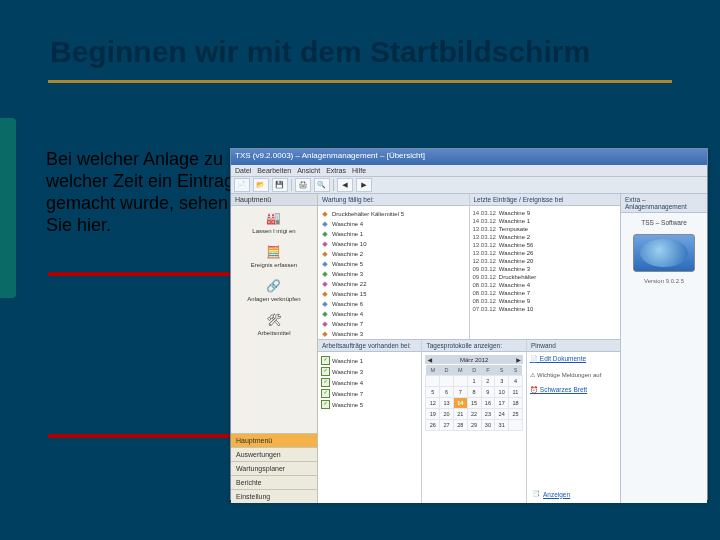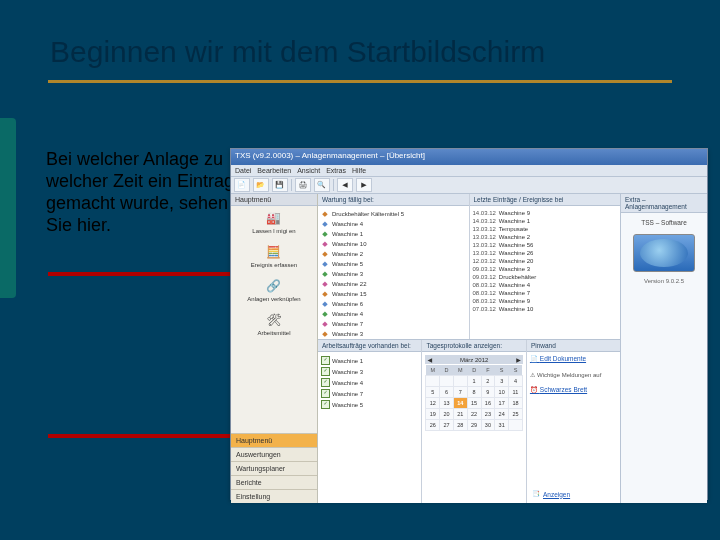--- a/index.html
+++ b/index.html
@@ -1,18 +1,18 @@
 <!DOCTYPE html>
 <html><head>
 <meta charset="utf-8">
 <style>
 html,body{margin:0;padding:0;width:720px;height:540px;overflow:hidden}
 body{background:#003f5f;font-family:Arial,sans-serif;color:#000}
 .slide{position:relative;width:720px;height:540px}
-.title{position:absolute;left:50px;top:35px;font-size:30px;color:#002a44;font-weight:400}
+.title{position:absolute;left:50px;top:35px;font-size:30px;color:#002a44;font-weight:700}
 .title-underline{position:absolute;left:48px;top:80px;width:624px;height:3px;background:#b0862b}
 .left-tab{position:absolute;left:0;top:118px;width:16px;height:180px;background:#0a6a66;border-radius:0 4px 4px 0}
 .para1{position:absolute;left:46px;top:148px;width:190px;font-size:18px;line-height:22px;color:#000}
 .para2{position:absolute;left:46px;top:334px;width:190px;font-size:18px;line-height:22px;color:#000}
 .arrow1{position:absolute;left:48px;top:272px;width:432px;height:4px;background:#b00000}
 .arrow1:after{content:"";position:absolute;right:-10px;top:-4px;border-left:12px solid #b00000;border-top:6px solid transparent;border-bottom:6px solid transparent}
 .arrow2{position:absolute;left:48px;top:434px;width:470px;height:4px;background:#b00000}
 .arrow2:after{content:"";position:absolute;right:-10px;top:-4px;border-left:12px solid #b00000;border-top:6px solid transparent;border-bottom:6px solid transparent}
 .appwin{position:absolute;left:230px;top:148px;width:476px;height:350px;background:#15803d;border:1px solid #7a8aa0;font-size:7px;color:#333;box-shadow:0 2px 4px rgba(0,0,0,.3)}
 .app-titlebar{height:14px;background:linear-gradient(#5c88c8,#3a6bb0);color:#fff;padding:1px 4px;font-size:8px;line-height:12px}

